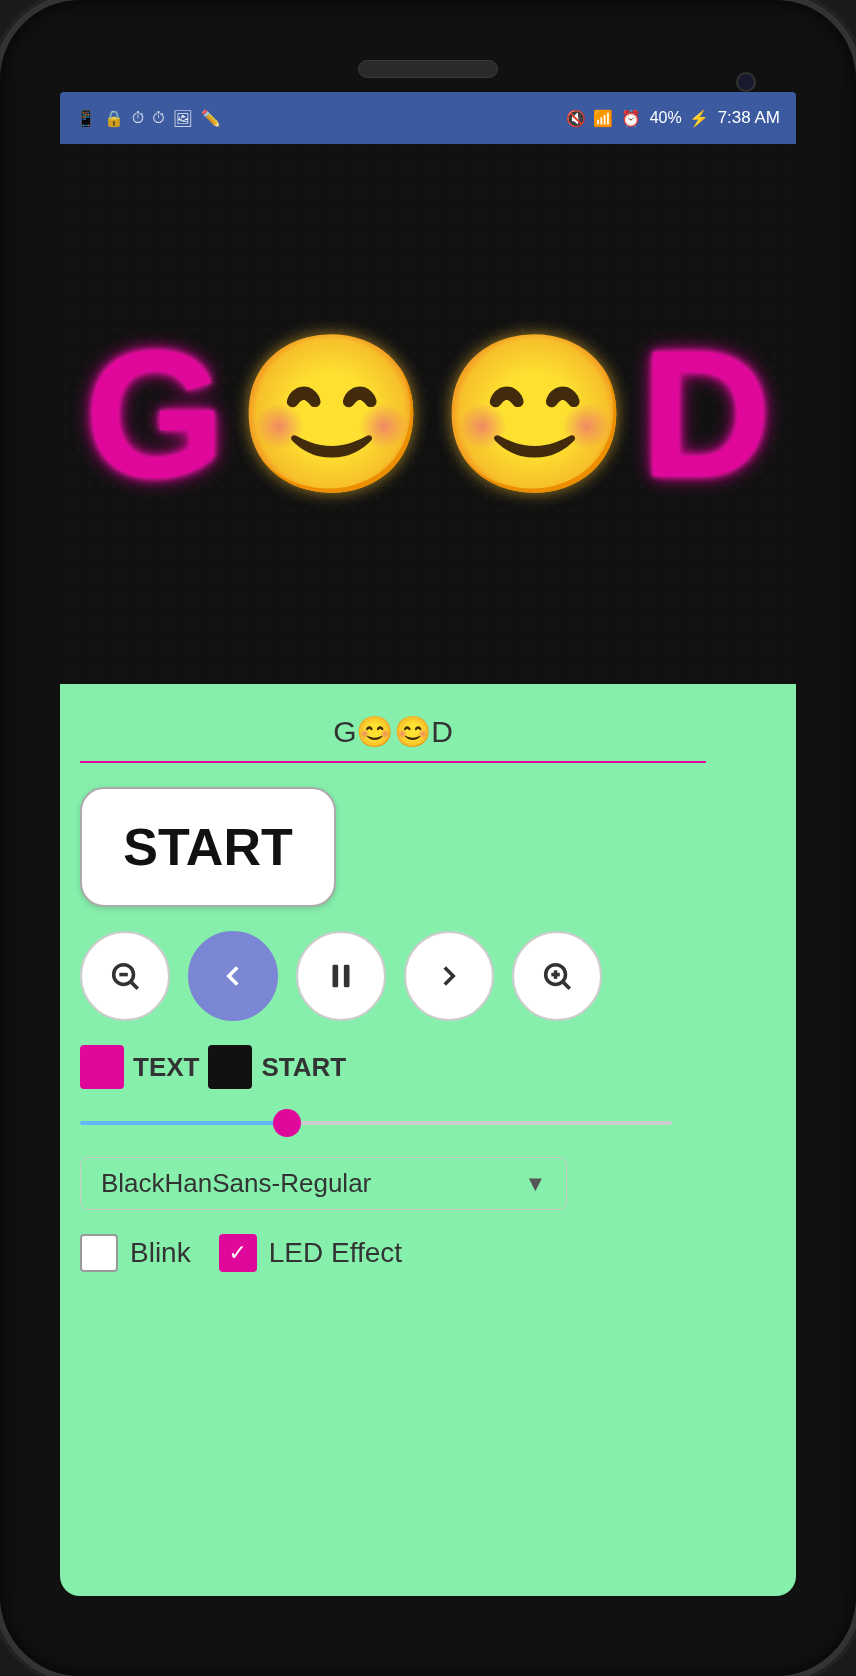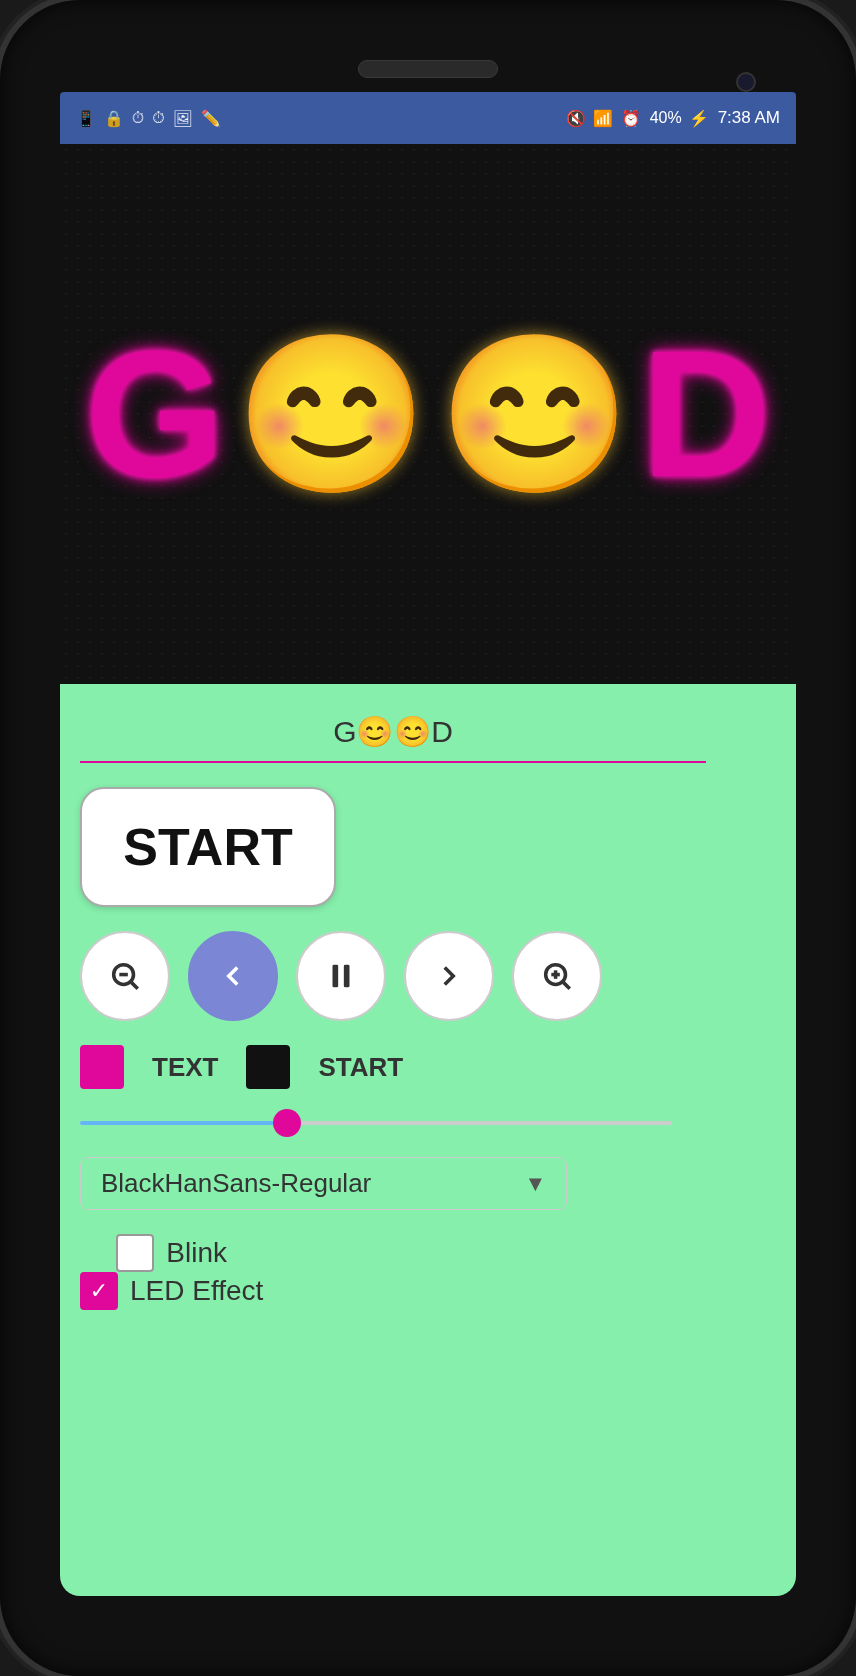--- a/index.html
+++ b/index.html
@@ -196,21 +196,21 @@
     .ctrl-btn.active {
       background: #7b86d4;
       border-color: #7b86d4;
       color: white;
     }
 
     
     .color-row {
       display: flex;
       align-items: center;
-      gap: 28px;
+      gap: 9px;
       font-size: 26px;
       font-weight: 600;
       color: #333;
     }
 
     .color-swatch {
       width: 44px;
       height: 44px;
       border-radius: 4px;
     }
@@ -271,23 +271,23 @@
 
     .dropdown-arrow {
       font-size: 22px;
       color: #555;
     }
 
     
     .checkbox-row {
       display: flex;
       align-items: center;
+      gap: 28px;
       font-size: 28px;
       color: #333;
-      flex-direction: column;
     }
 
     .checkbox-item {
       display: flex;
       align-items: center;
       gap: 12px;
     }
 
     .checkbox-box {
       width: 38px;

